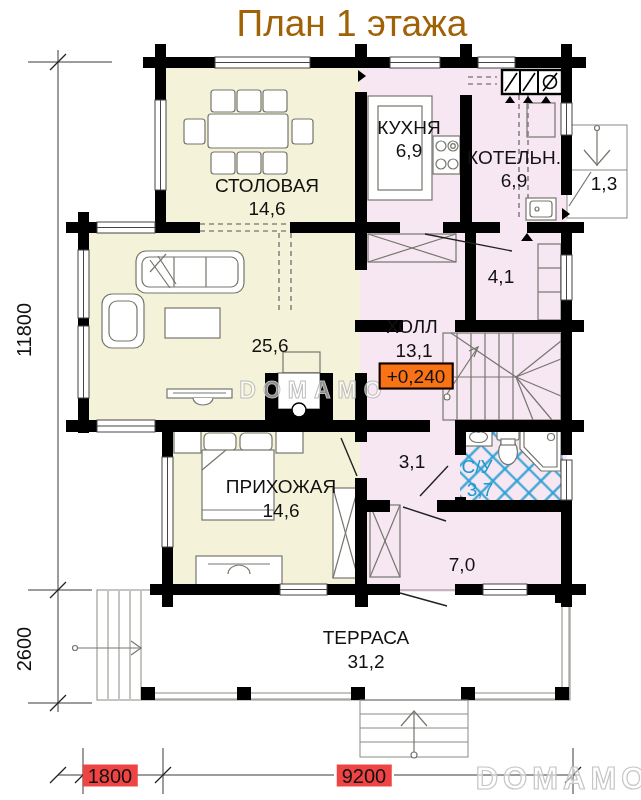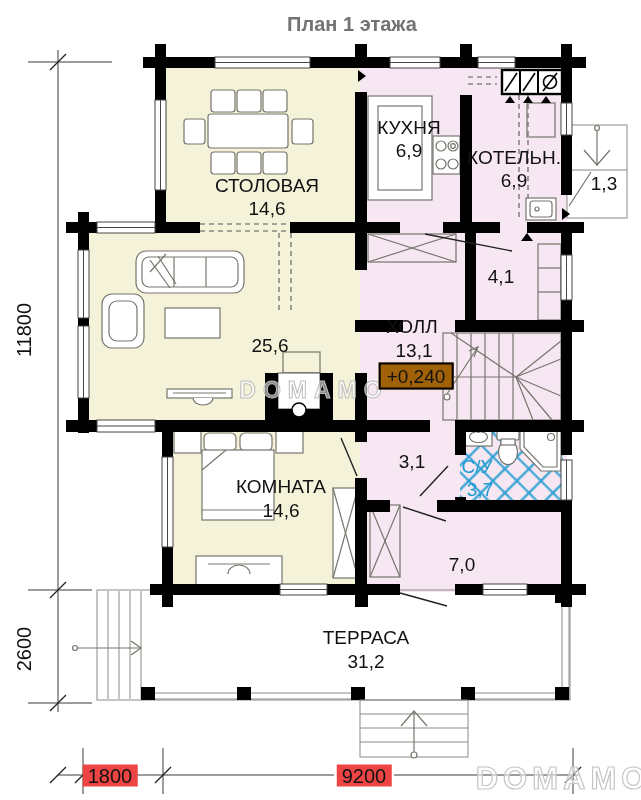--- a/index.html
+++ b/index.html
@@ -11,27 +11,27 @@
   .winl{stroke:#444;stroke-width:1;}
   .thin{stroke:#76766e;stroke-width:1.2;fill:none;}
   .thinf{stroke:#76766e;stroke-width:1.2;fill:#fff;}
   .gline{stroke:#8a8a84;stroke-width:1;fill:none;}
   .dash{stroke:#555;stroke-width:1.1;stroke-dasharray:5 4;fill:none;}
   .dim{stroke:#3a3a3a;stroke-width:1;fill:none;}
   .tick{stroke:#222;stroke-width:1.3;}
   .door{stroke:#222;stroke-width:1.4;fill:none;}
   .lbl{position:absolute;transform:translate(-50%,-50%);font-size:19px;color:#111;
        white-space:nowrap;text-align:center;line-height:1.25;}
-  .title{font-size:20px;font-weight:bold;color:#737373;}
+  .title{font-size:37px;font-weight:normal;color:#a16207;}
   .blue{color:#1d9ad0;}
   .dimt{font-size:20px;}
   .dimv{transform:translate(-50%,-50%) rotate(-90deg);}
   .dimh span{background:#ef4444;padding:0 5px;}
   .elev{position:absolute;transform:translate(-50%,-50%);font-size:19px;color:#111;
-        background:#a16207;border:2px solid #000;padding:0 6px;line-height:23px;white-space:nowrap;}
+        background:#f97316;border:2px solid #000;padding:0 6px;line-height:23px;white-space:nowrap;}
 </style>
 </head>
 <body>
 
 <div id="plan">
 
 <svg width="641" height="800" viewBox="0 0 641 800">
   <defs>
     <pattern id="tile" width="17" height="17" patternUnits="userSpaceOnUse" patternTransform="rotate(45)">
       <path d="M0 8.5 H17 M8.5 0 V17" stroke="#2aa0d4" stroke-width="2.2" fill="none"></path>
@@ -375,21 +375,21 @@
 <div class="lbl" style="left:604px;top:184px">1,3</div>
 
 <div class="lbl" style="left:270px;top:346px">25,6</div>
 
 <div class="lbl" style="left:412px;top:327px">ХОЛЛ</div>
 <div class="lbl" style="left:414px;top:351px">13,1</div>
 <div class="elev" style="left:416px;top:376px">+0,240</div>
 
 <div class="lbl" style="left:501px;top:277px">4,1</div>
 
-<div class="lbl" style="left:281px;top:487px">КОМНАТА</div>
+<div class="lbl" style="left:281px;top:487px">ПРИХОЖАЯ</div>
 <div class="lbl" style="left:281px;top:511px">14,6</div>
 
 <div class="lbl" style="left:412px;top:462px">3,1</div>
 
 <div class="lbl blue" style="left:477px;top:467px">С/У</div>
 <div class="lbl blue" style="left:480px;top:490px">3,7</div>
 
 <div class="lbl" style="left:462px;top:565px">7,0</div>
 
 <div class="lbl" style="left:366px;top:638px">ТЕРРАСА</div>

